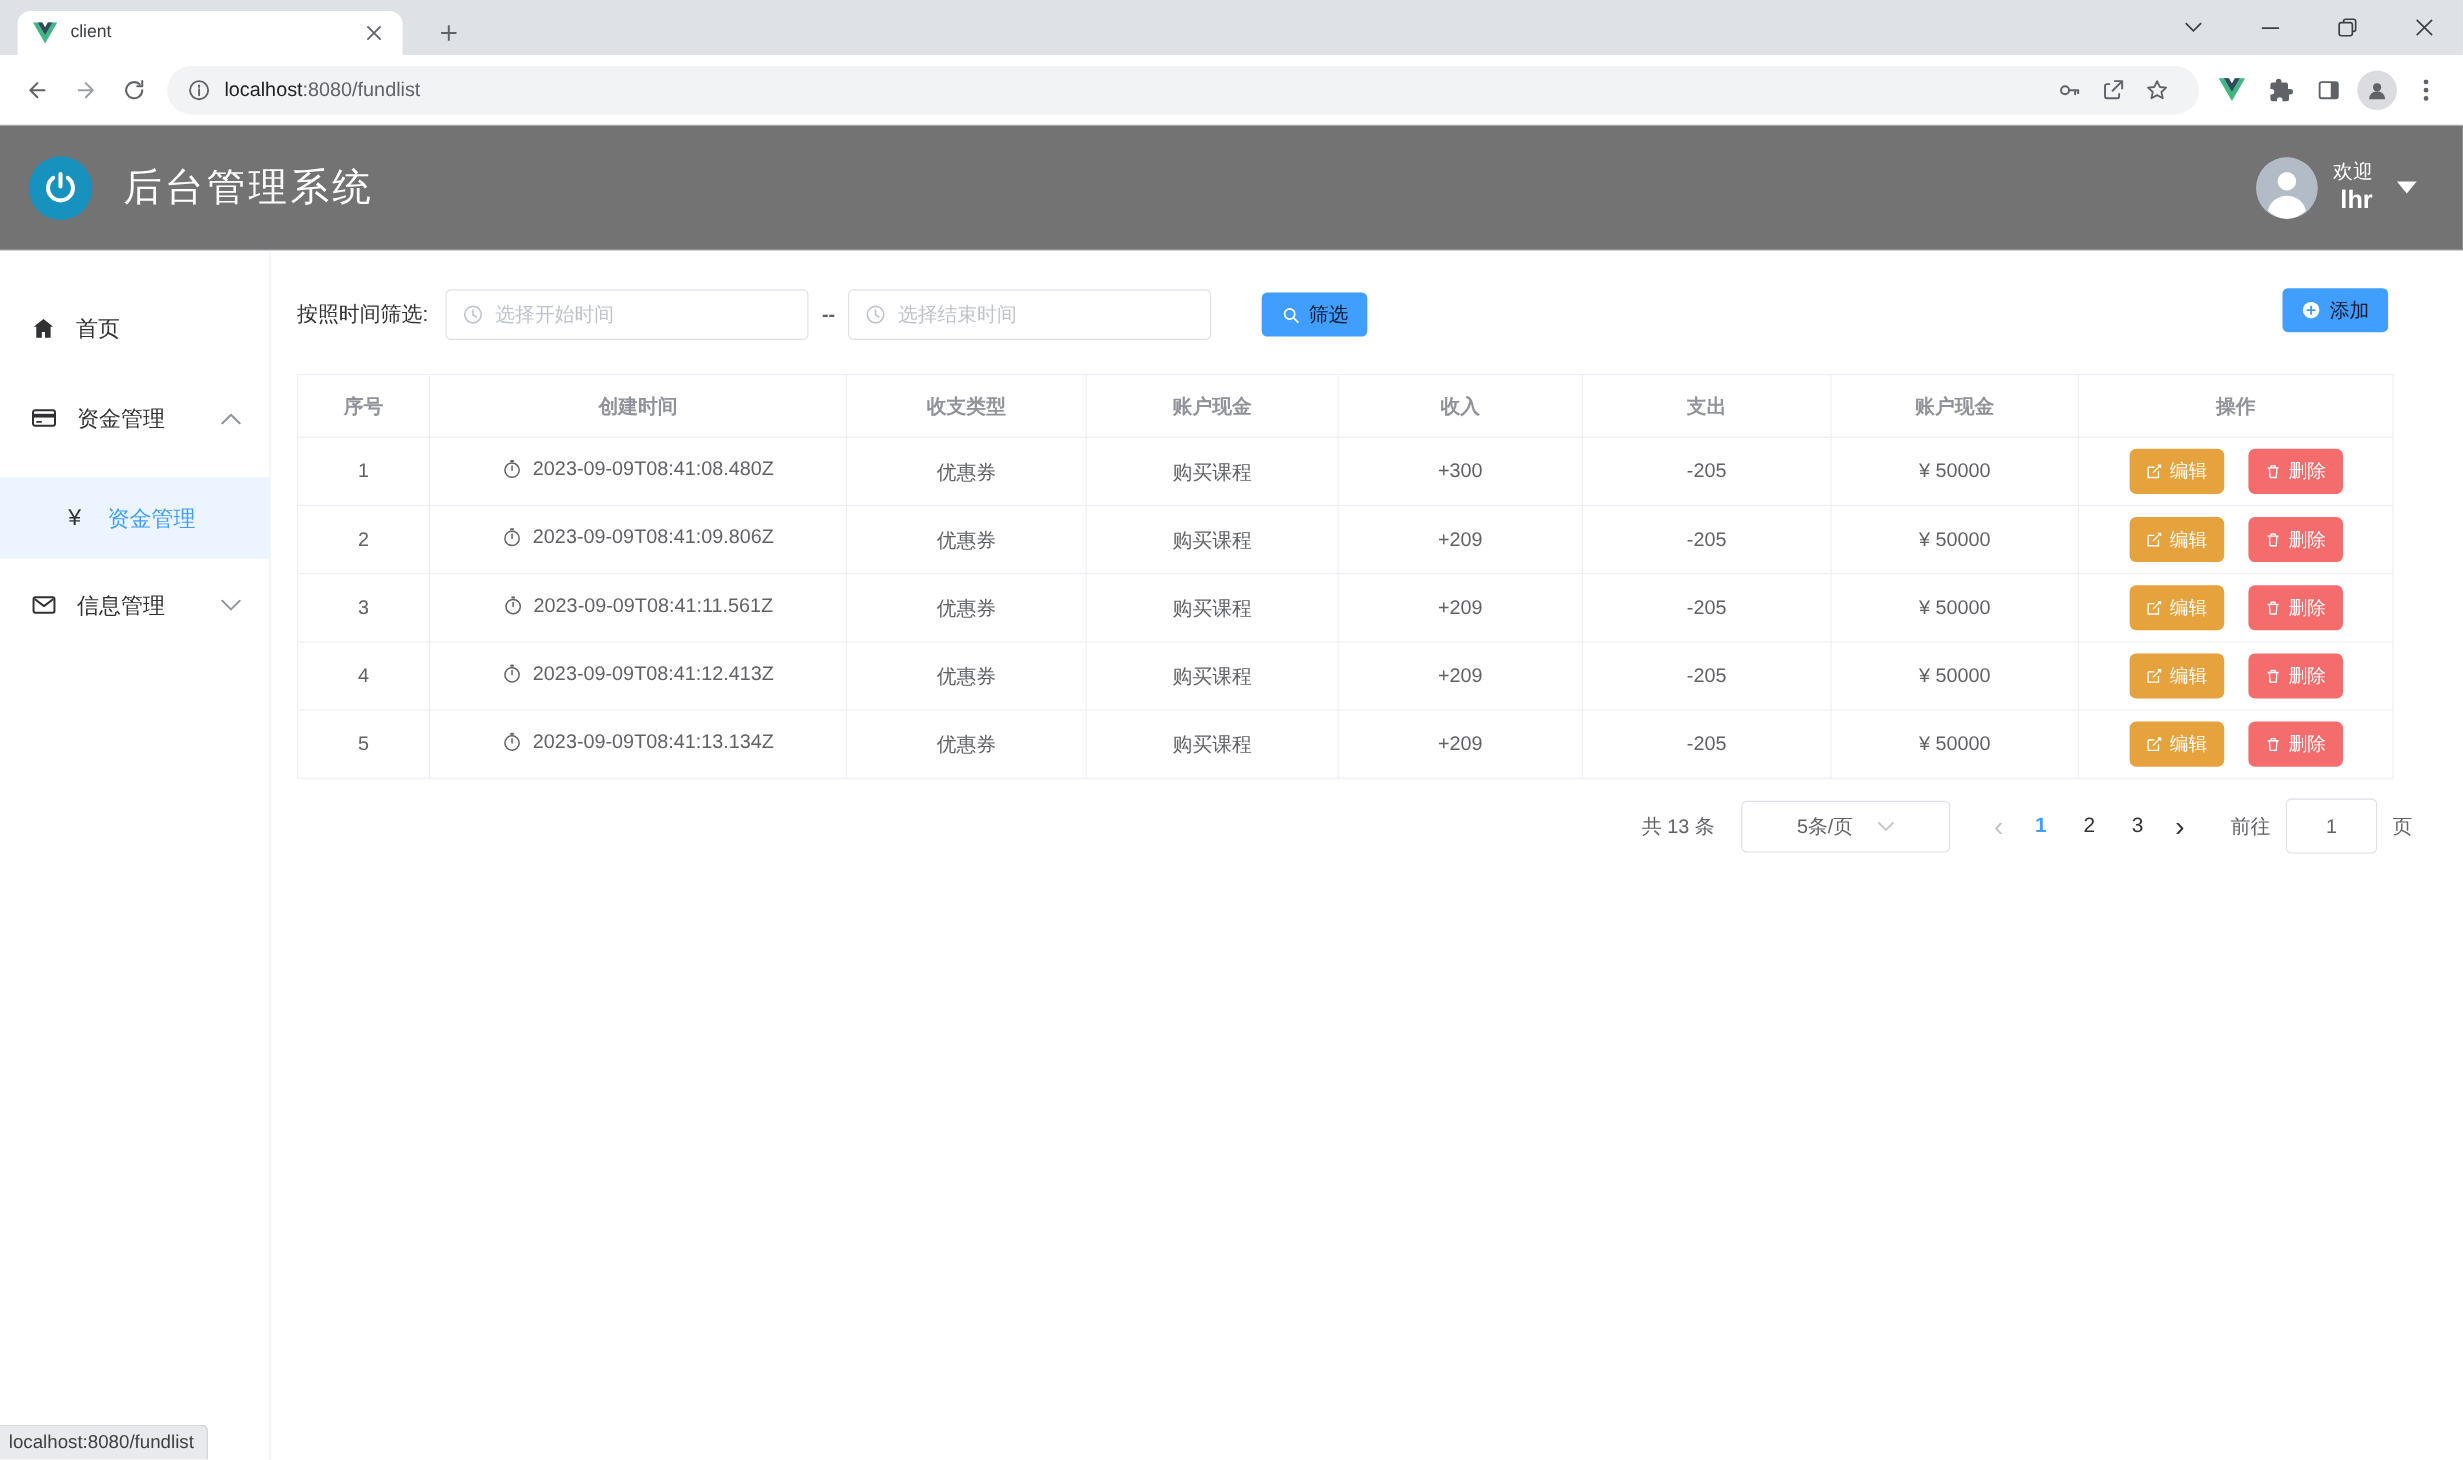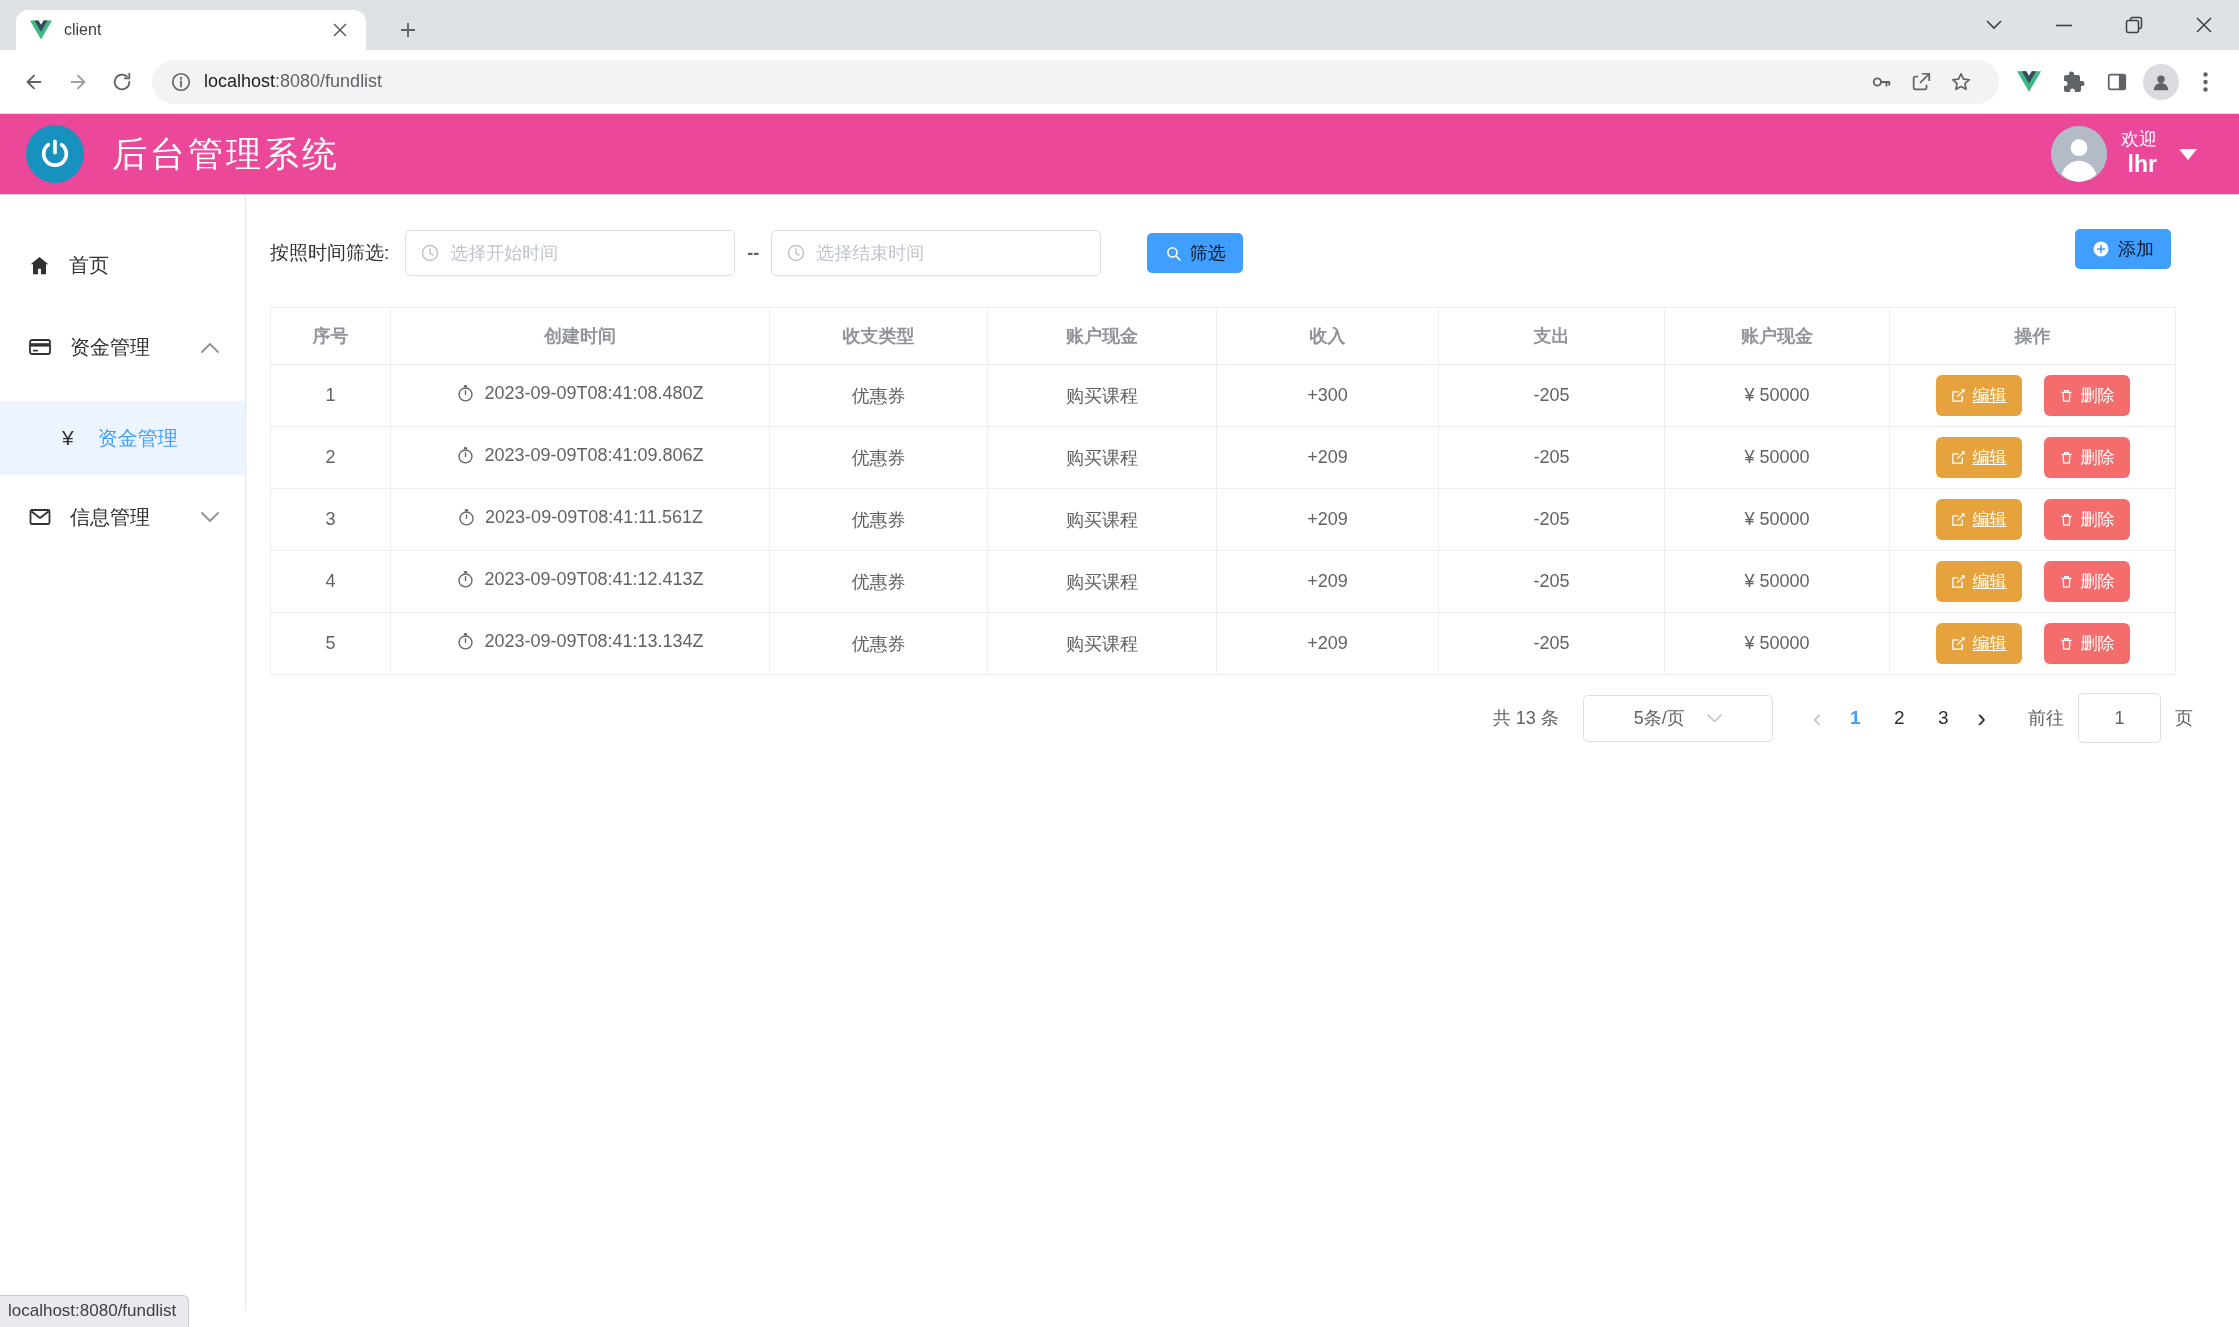--- a/index.html
+++ b/index.html
@@ -22,21 +22,21 @@
   .omnibox { flex:1; height:44px; background:#f1f3f4; border-radius:22px; display:flex; align-items:center;
              padding:0 18px; margin:0 8px; min-width:0; }
   .omnibox .url { font-size:18px; margin-left:12px; flex:1; white-space:nowrap; overflow:hidden; }
   .url-host { color:#202124; }
   .url-rest { color:#5f6368; }
   .omni-action { width:40px; height:40px; display:flex; align-items:center; justify-content:center; flex:0 0 auto; }
   .tool-icon { width:44px; height:44px; display:flex; align-items:center; justify-content:center; flex:0 0 auto; }
   .profile-circle { width:36px; height:36px; border-radius:50%; background:#dadce0; display:flex; align-items:center; justify-content:center; }
 
   
-  .app-header { height:81px; background:#ec4899; display:flex; align-items:center; padding:0 26px; border-bottom:1px solid #cfd4da; }
+  .app-header { height:114px; background:#737373; display:flex; align-items:center; padding:0 26px; border-bottom:1px solid #cfd4da; }
   .logo-circle { width:58px; height:58px; border-radius:50%; background:#1791bd; display:flex; align-items:center; justify-content:center; }
   .app-title { color:#fff; font-size:35px; margin-left:28px; letter-spacing:3px; font-weight:500; }
   .header-right { margin-left:auto; display:flex; align-items:center; gap:14px; margin-right:16px; }
   .avatar { width:56px; height:56px; border-radius:50%; background:#b3bcc6; overflow:hidden; display:flex; align-items:center; justify-content:center; }
   .welcome-block { display:flex; flex-direction:column; line-height:1.2; color:#fff;align-items:flex-end; }
   .welcome-text { font-size:18px; }
   .welcome-name { font-size:23px; font-weight:bold; }
   .caret-down { width:0; height:0; border-left:9px solid transparent; border-right:9px solid transparent; border-top:11px solid #fff; margin-left:8px; }
 
   
@@ -68,21 +68,21 @@
   .fund-table th, .fund-table td { border:1px solid #ebeef5; text-align:center; }
   .fund-table th { height:57px; font-size:18px; color:#909399; font-weight:bold; background:#fff; }
   .fund-table td { height:62px; font-size:18px; color:#606266; }
   .cell-time { display:inline-flex; align-items:center; gap:9px; }
   .col-ops-border { border-left:1px solid #e0e6ec !important; }
   .val-income { color:#0bc24e; }
   .val-expense { color:#f56c6c; }
   .val-cash { color:#409eff; }
   .row-btn { display:inline-flex; align-items:center; gap:7px; border:none; border-radius:6px; color:#fff;
              font-size:17px; padding:9px 15px; cursor:pointer; font-family:inherit; }
-  .btn-edit { background:#e6a23c; margin-right:22px;text-decoration:underline; }
+  .btn-edit { background:#e6a23c; margin-right:22px; }
   .btn-del { background:#f56c6c; }
 
   
   .pagination { display:flex; align-items:center; justify-content:flex-end; margin-top:18px; width:1923px; }
   .pg-total { font-size:18px; color:#606266; margin-right:24px; }
   .pg-size-select { width:190px; height:47px; border:1px solid #dcdfe6; border-radius:5px; display:flex; align-items:center;
                     justify-content:center; gap:22px; font-size:18px; color:#606266; margin-right:28px; background:#fff; cursor:pointer; }
   .pg-arrow { font-size:26px; padding:0 12px; line-height:1; cursor:pointer; }
   .pg-prev { color:#c0c4cc; }
   .pg-next { color:#303133; }

